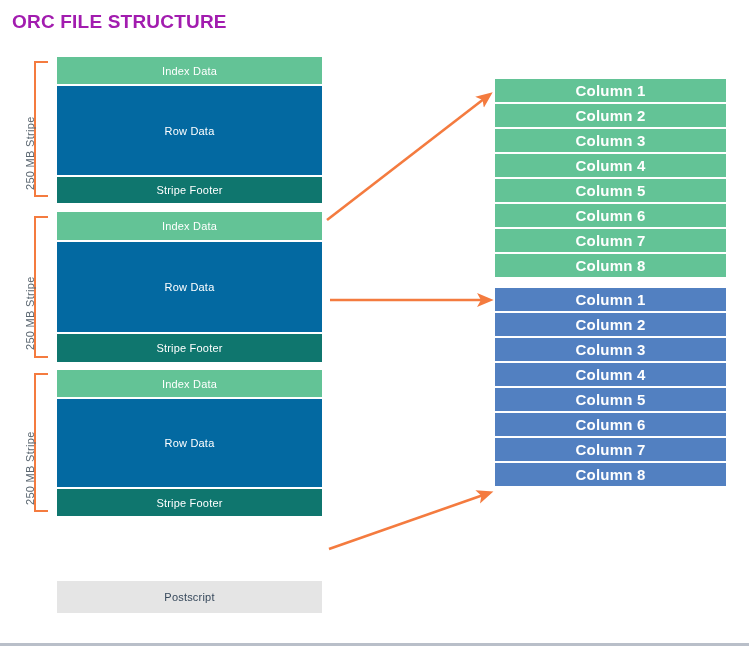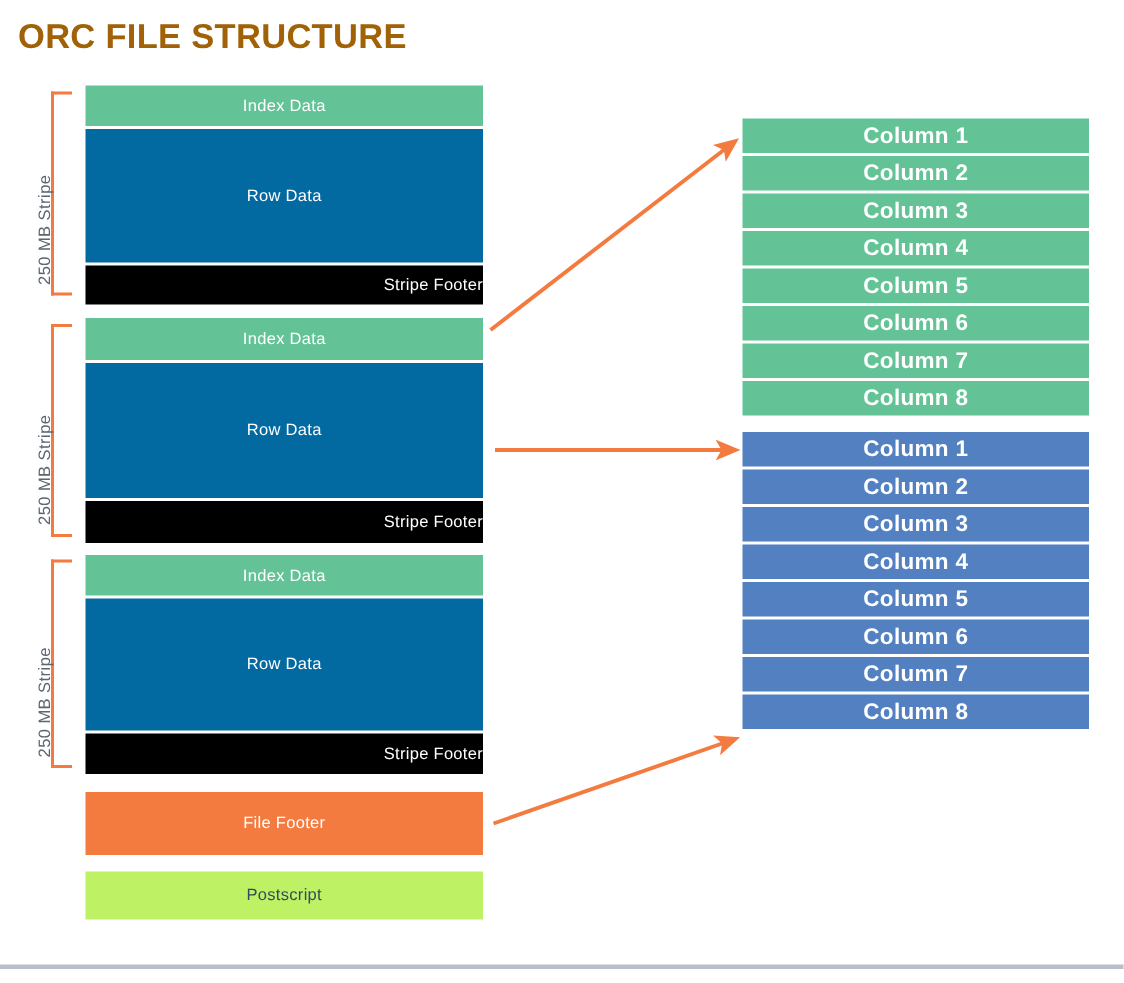--- a/index.html
+++ b/index.html
@@ -9,40 +9,40 @@
     font-family:"Liberation Sans","DejaVu Sans",sans-serif;
     position:relative;
     overflow:hidden;
     -webkit-font-smoothing:antialiased;
   }
   #stage{position:absolute;left:0;top:0;width:749px;height:655px;}
 
   
   .title{
     position:absolute;left:12px;top:11px;
-    font-size:23px;font-weight:bold;
+    font-size:19px;font-weight:bold;
     letter-spacing:.2px;
-    color:#a16207;
+    color:#a21caf;
     white-space:nowrap;
   }
 
   
   .block{
     position:absolute;
     display:flex;align-items:center;justify-content:center;
     font-size:11px;font-weight:normal;
     color:#ffffff;
     letter-spacing:.2px;
     box-sizing:border-box;
   }
   .blk-index{background:#63c396;}
   .blk-row{background:#0369a1;}
-  .blk-footer{background:#000000;justify-content:flex-end;}
+  .blk-footer{background:#0f766e;}
   .blk-filefooter{background:#f47b3f;}
-  .blk-postscript{background:#bef264;color:#37495c;}
+  .blk-postscript{background:#e5e5e5;color:#37495c;}
 
   
   .bracket{
     position:absolute;
     border:2px solid #f47b3f;
     border-right:none;
     box-sizing:border-box;
   }
   .bracket-label{
     position:absolute;
@@ -125,23 +125,20 @@
   <div class="block blk-index" style="left:57px;top:370px;width:265px;height:27px;">
     <span>Index Data</span>
   </div>
   <div class="block blk-row" style="left:57px;top:399px;width:265px;height:88px;">
     <span>Row Data</span>
   </div>
   <div class="block blk-footer" style="left:57px;top:489px;width:265px;height:27px;">
     <span>Stripe Footer</span>
   </div>
 
-  <div class="block blk-filefooter" style="left:57px;top:528px;width:265px;height:42px;">
-    <span>File Footer</span>
-  </div>
   <div class="block blk-postscript" style="left:57px;top:581px;width:265px;height:32px;">
     <span>Postscript</span>
   </div>
 
   <div class="colblock col-green" style="left:495px;top:79px;width:231px;height:23px;">
     <span>Column 1</span>
     </div>
   <div class="colblock col-green" style="left:495px;top:104px;width:231px;height:23px;">
     <span>Column 2</span>
     </div>

